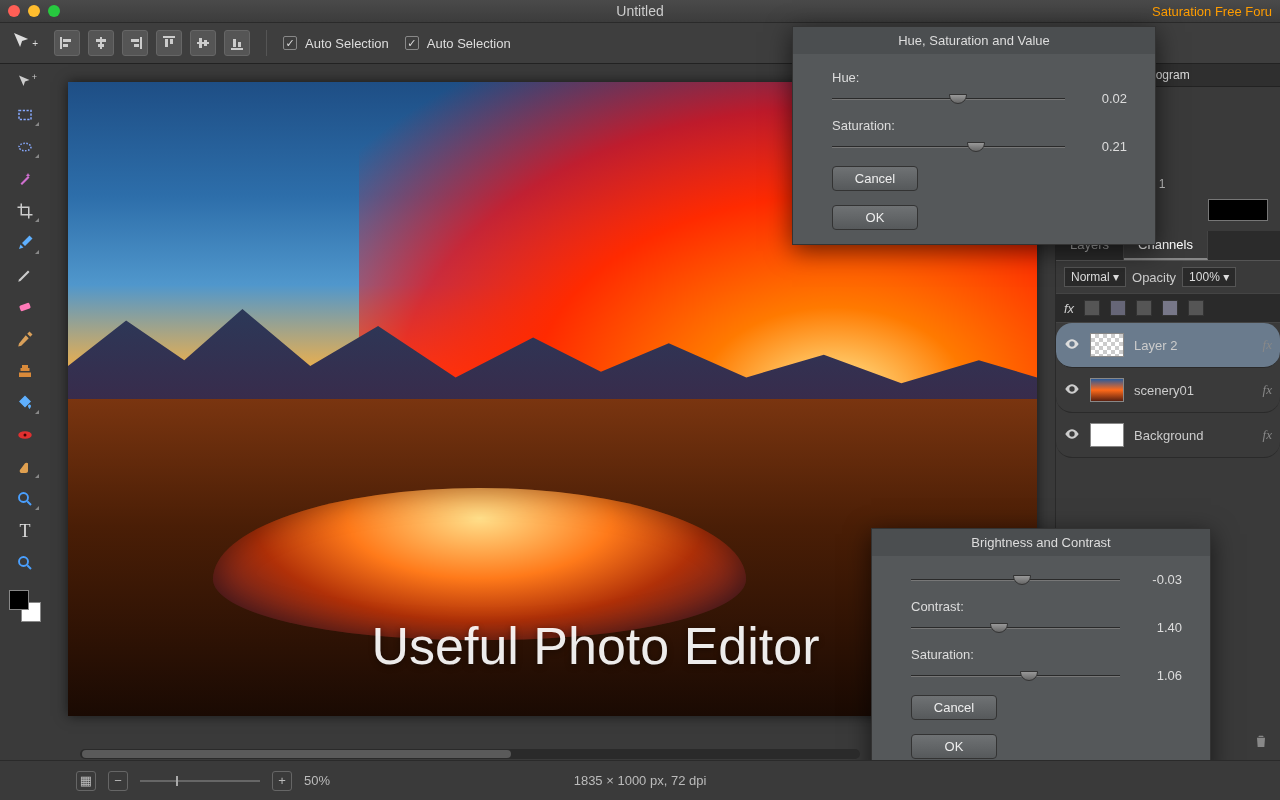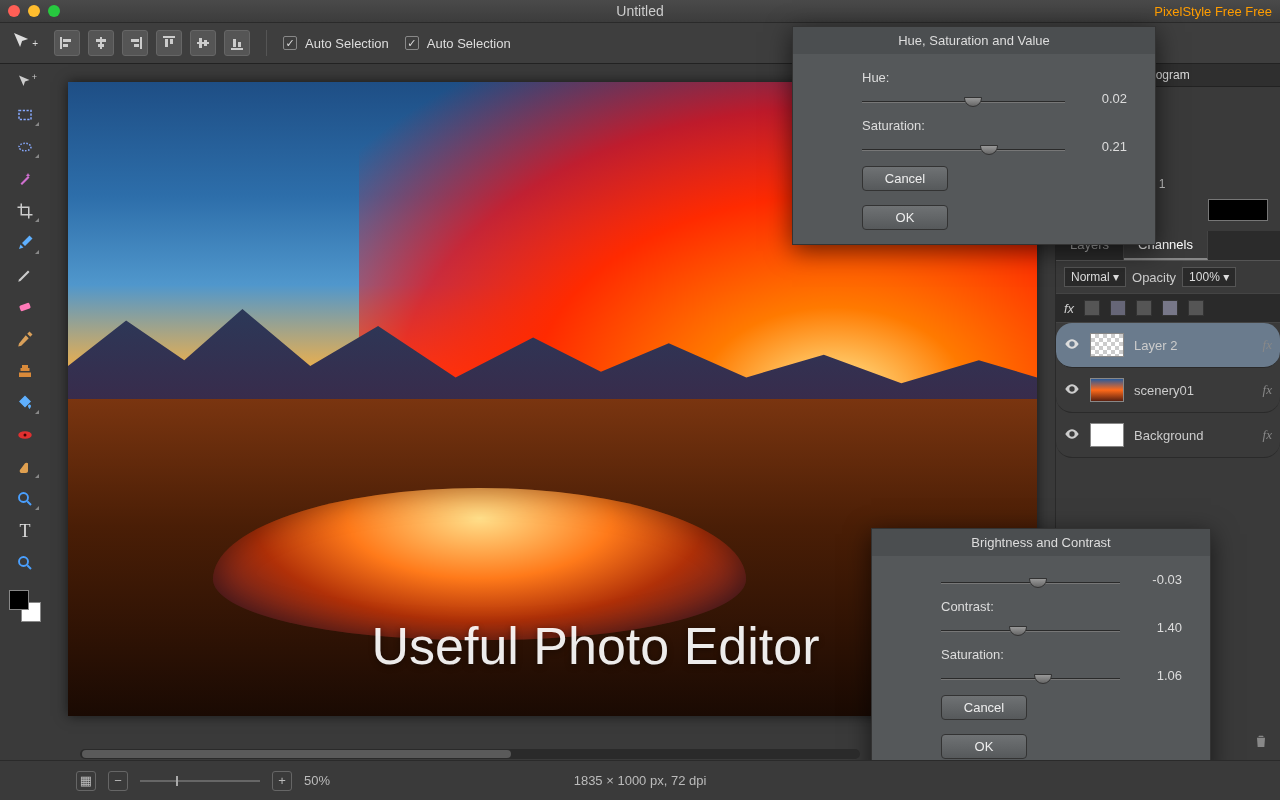--- a/index.html
+++ b/index.html
@@ -58,24 +58,24 @@
 .layer-item{ display:flex; align-items:center; gap:10px; padding:10px 8px; border-bottom:1px solid #2a2a2a;border-radius:16px;}
 .layer-item.selected{ background:#6a7b8d;}
 .layer-item .eye{ font-size:14px; color:#ccc;}
 .layer-item .thumb{ width:34px; height:24px; border:1px solid #888;}
 .layer-item .fx{ margin-left:auto; font-style:italic; font-family:Georgia,serif; color:#888;}
 .layer-foot{ margin-top:auto; padding:8px; display:flex; justify-content:flex-end; gap:8px;}
 .layer-foot span{ width:22px; height:22px; display:inline-flex; align-items:center; justify-content:center; opacity:0.7;}
 
 .dialog{ position:absolute; background:#55585a; border:1px solid #333; box-shadow:0 6px 24px rgba(0,0,0,0.6); color:#ddd;}
 .dialog .dtitle{ text-align:center; padding:6px; font-size:13px; background:#4b4e50;}
-.dialog .body{ padding:16px 28px 14px 39px;margin-left:30px;}
+.dialog .body{ padding:16px 28px 14px 39px;}
 .field{ margin-bottom:12px;}
 .field label{ display:block; margin-bottom:6px; font-size:13px;}
-.field .row{ display:flex; align-items:flex-end; gap:16px;}
+.field .row{ display:flex; align-items:center; gap:16px;}
 .slider{ flex:1; height:8px; position:relative;}
 .slider .track{ position:absolute; top:3px; left:0; right:0; height:2px; background:#2a2a2a; border-bottom:1px solid #777;}
 .slider .thumb{ position:absolute; top:-1px; width:18px; height:10px; background:linear-gradient(#999,#666); border-radius:0 0 9px 9px; border:1px solid #333;}
 .field .val{ width:46px; text-align:right; font-size:13px;}
 .btns{ display:flex; justify-content:flex-end; gap:14px; margin-top:6px;flex-direction:column;}
 .btns button{ width:86px; padding:4px 0; background:linear-gradient(#6f7274,#56595b); border:1px solid #333; color:#eee; border-radius:4px; font-size:13px; cursor:pointer;}
 
 .status{ position:absolute; bottom:0; left:0; right:0; height:40px; background:#3a3a3a; border-top:1px solid #2a2a2a; display:flex; align-items:center; padding:0 16px; gap:16px; font-size:13px; color:#bbb;}
 .status .hscroll{ position:absolute; top:-12px; left:80px; right:420px; height:10px; background:#2a2a2a; border-radius:5px;}
 .status .hscroll .bar{ position:absolute; left:2px; top:1px; height:8px; width:55%; background:#5a5a5a; border-radius:4px;}
@@ -86,21 +86,21 @@
 </head>
 <body>
 
 <div class="titlebar">
   <div class="traffic">
     <span class="t-red"></span>
     <span class="t-yel"></span>
     <span class="t-grn"></span>
   </div>
   <div class="title">Untitled</div>
-  <div class="brand">PixelStyle Free Free</div>
+  <div class="brand">Saturation Free Foru</div>
 </div>
 
 <div class="optbar">
   <div class="cursor">
     <svg viewBox="0 0 24 24" fill="#ddd">
         <path d="M4 2l6 14 2-6 6-2z"></path>
       </svg>
       <span style="font-size:10px;margin-left:-2px;color:#ddd">+</span>
   </div>
   <div class="aligns">

